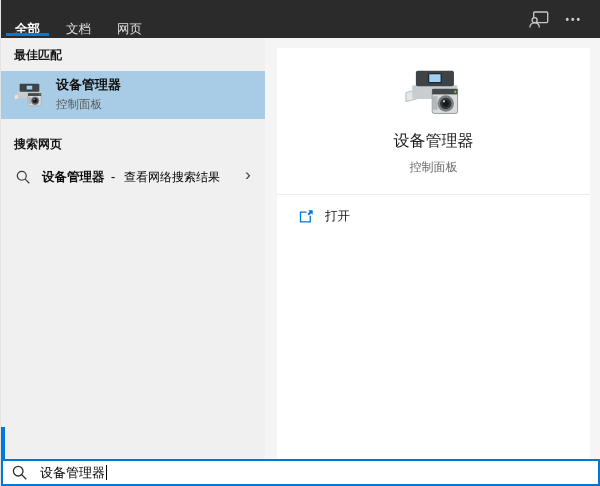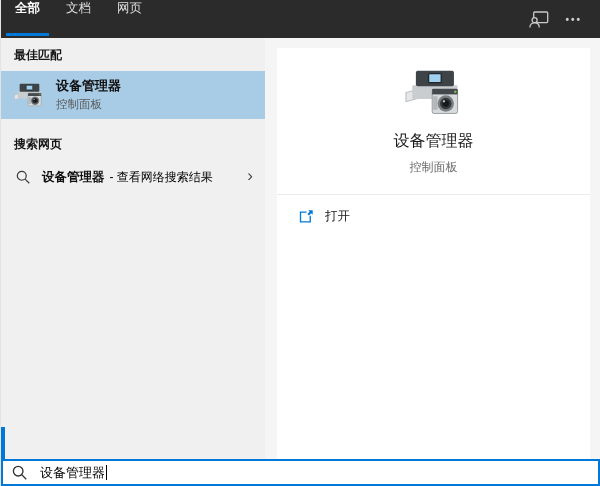--- a/index.html
+++ b/index.html
@@ -4,32 +4,32 @@
 <style>
   * { margin:0; padding:0; box-sizing:border-box; }
   html,body { width:600px; height:486px; overflow:hidden; }
   body { font-family:"Liberation Sans","DejaVu Sans",sans-serif; background:#f5f5f6; }
 
   .window { position:relative; width:600px; height:486px; background:#f5f5f6; border-left:1px solid #e3e3e3; }
 
   
   .topbar { position:absolute; top:0; left:0; right:0; height:38px;
             background:#2b2b2b; display:flex; align-items:center; padding-left:4px; }
-  .tab { position:relative; height:100%; display:flex; align-items:flex-start;
+  .tab { position:relative; height:100%; display:flex; align-items:flex-end;
          padding:0 10px; margin-right:6px; font-size:12.5px; color:#dedede; cursor:pointer; }
   .tab.active { color:#ffffff; font-weight:bold; }
   .tab.active::after { content:""; position:absolute; left:1px; right:1px; bottom:2px;
                        height:3px; background:#0078d7; }
   .tab .dd-arrow { width:0; height:0; margin-left:6px; border-left:4px solid transparent;
                    border-right:4px solid transparent; border-top:5px solid #dedede; }
   .topbar-right { margin-left:auto; display:flex; align-items:center; gap:16px; padding-right:18px; }
   .ellipsis { color:#cfcfcf; font-size:10px; letter-spacing:2px; font-weight:bold; cursor:pointer; }
 
   
-  .content { position:absolute; top:38px; left:0; right:0; bottom:27px; display:flex; }
+  .content { position:absolute; top:38px; left:0; right:0; bottom:27px; display:flex;font-family:Liberation Mono, monospace; }
 
   .left-panel { width:264px; background:#f0f0f0; flex:none; }
   .section-header { font-size:12px; font-weight:bold; color:#151515; padding:9px 0 7px 13px; }
   .result-item { height:48px; display:flex; align-items:center; padding-left:13px; cursor:pointer; }
   .result-item.highlighted { background:#a8cce6; }
   .result-texts { margin-left:12px; display:flex; flex-direction:column; }
   .item-title { font-size:13px; font-weight:bold; color:#111; line-height:1.25; }
   .item-sub { font-size:11.5px; color:#595959; margin-top:3px; }
   .web-header { margin-top:8px; }
   .web-row { height:34px; display:flex; align-items:center; padding:0 12px 0 15px; cursor:pointer; }

